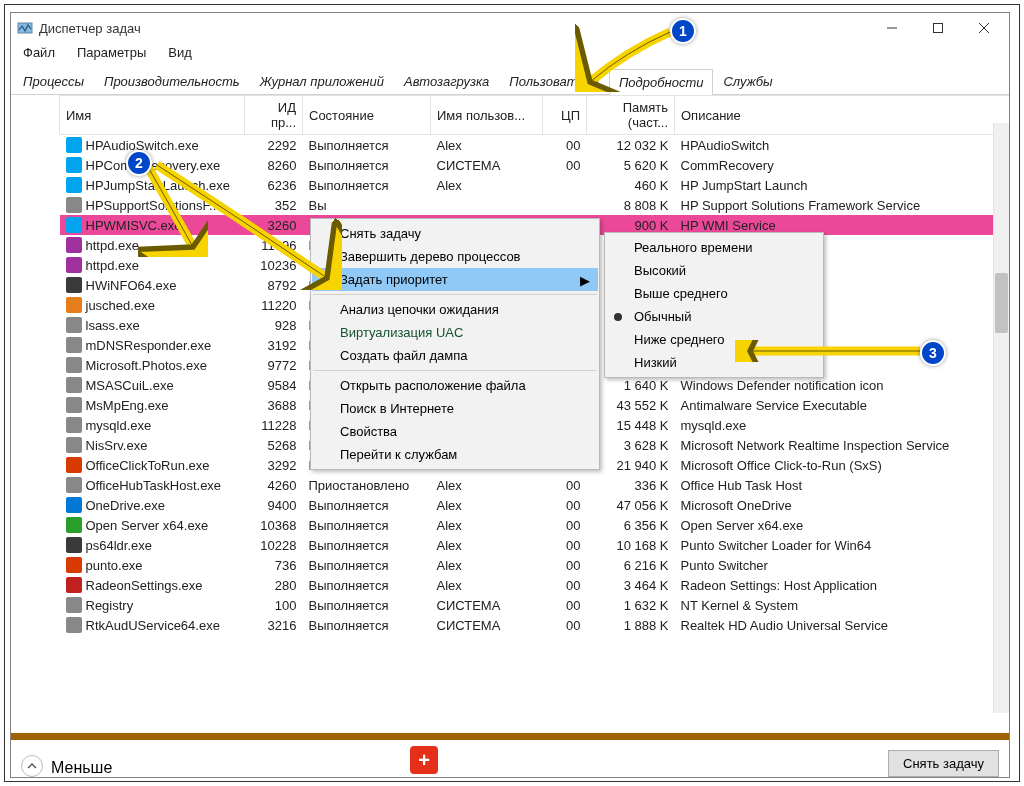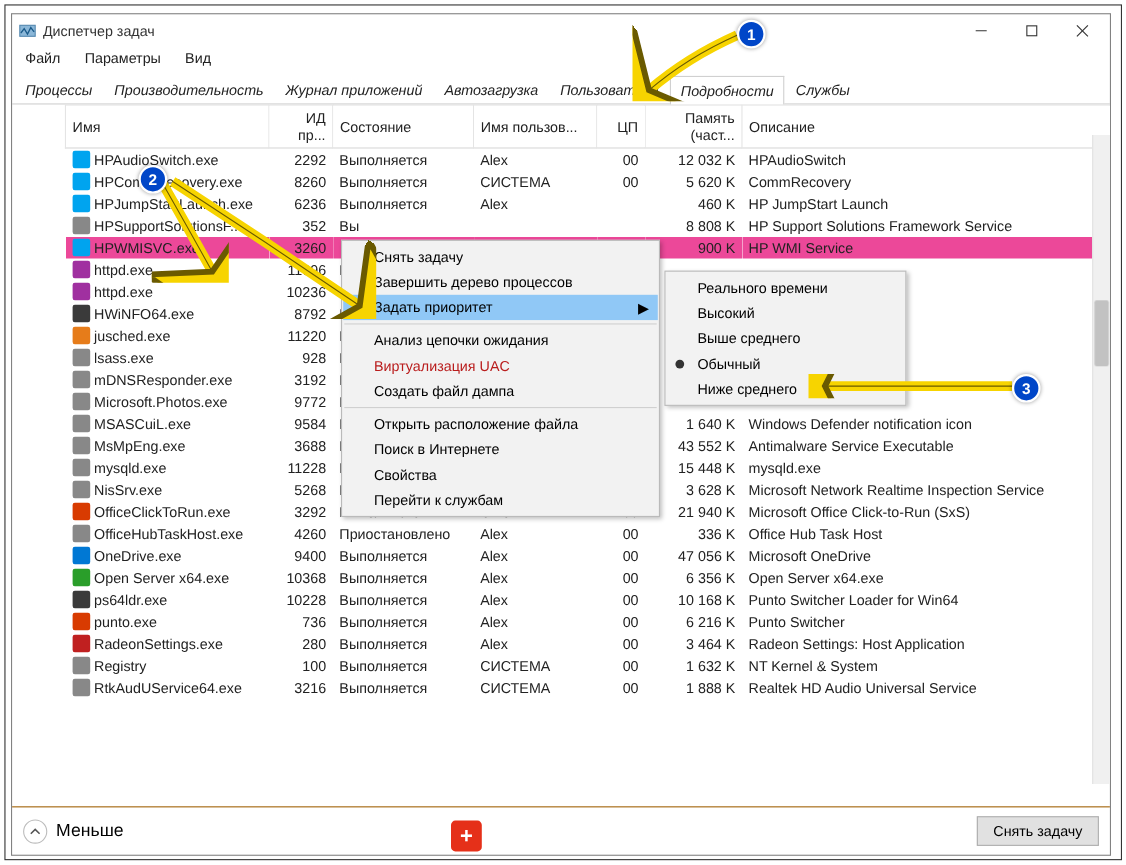--- a/index.html
+++ b/index.html
@@ -36,36 +36,36 @@
 .col-user { width: 112px; }
 .col-cpu { width: 44px; }
 .col-mem { width: 88px; }
 .col-desc { }
 
 .picon { display: inline-block; width: 16px; height: 16px; vertical-align: -3px; margin-right: 4px; border-radius: 2px; }
 
 .scrollbar { position: absolute; right: 0; top: 28px; bottom: 0; width: 16px; background: #f0f0f0; border-left: 1px solid #e4e4e4; }
 .thumb { position: absolute; left: 1px; right: 1px; top: 150px; height: 60px; background: #c2c2c2; border-radius: 2px; }
 
-.footer { height: 44px; border-top: 1px solid #a16207; display: flex; align-items: center; padding: 0 10px; gap: 8px; margin-top: 20px; }
+.footer { height: 44px; border-top: 7px solid #a16207; display: flex; align-items: flex-end; padding: 0 10px; gap: 8px; margin-top: 20px; }
 .fewer-btn { width: 22px; height: 22px; border: 1px solid #bcbcbc; border-radius: 50%; display: flex; align-items: center; justify-content: center; }
 .footer .spacer { flex: 1; }
 .endbtn { padding: 5px 14px; border: 1px solid #adadad; background: #e1e1e1; font-size: 13px; }
 
 
 .ctx { position: absolute; background: #f2f2f2; border: 1px solid #bababa; box-shadow: 2px 2px 4px rgba(0,0,0,.25); font-size: 13px; padding: 3px 1px; }
 .ctx .mi { padding: 4px 24px 4px 28px; white-space: nowrap; position: relative; }
 .ctx .mi.hl { background: #90c8f6; }
-.ctx .mi.dis { color: #b91c1c; }
+.ctx .mi.dis { color: #14532d; }
 .ctx .sep { height: 1px; background: #d0d0d0; margin: 3px 1px; }
 .ctx .arrow { position: absolute; right: 8px; top: 50%; transform: translateY(-50%); }
 .ctx .dot { position: absolute; left: 8px; top: 50%; transform: translateY(-50%); width: 8px; height: 8px; background: #333; border-radius: 50%; }
 
 #ctx1 { left: 310px; top: 218px; width: 290px; }
-#ctx2 { left: 604px; top: 246px; width: 220px; }
+#ctx2 { left: 604px; top: 232px; width: 220px; }
 
 
 .badge { position: absolute; width: 26px; height: 26px; border-radius: 50%; background: #0046c8; border: 2px solid #fff; color: #fff; font-weight: 700; font-size: 14px; display: flex; align-items: center; justify-content: center; box-shadow: 0 0 4px rgba(0,0,0,.4); z-index: 50; }
 .arrow-svg { position: absolute; z-index: 40; pointer-events: none; }
 
 .watermark { position: absolute; left: 410px; bottom: 12px; z-index: 60; display: flex; align-items: center; gap: 6px; }
 .wm-badge { width: 28px; height: 28px; background: #e53019; border-radius: 4px; display: flex; align-items: center; justify-content: center; color: #fff; font-weight: 800; font-size: 20px; }
 .wm-text { font-weight: 800; font-size: 18px; letter-spacing: 1px; }
 .wm-text .o { color: #e53019; }
 .wm-text .c { color: #7a7a7a; }
@@ -400,20 +400,21 @@
     <div class="mi">Поиск в Интернете</div>
     <div class="mi">Свойства</div>
     <div class="mi">Перейти к службам</div>
   </div>
 <div class="ctx" id="ctx2">
     <div class="mi">Реального времени</div>
     <div class="mi">Высокий</div>
     <div class="mi">Выше среднего</div>
     <div class="mi">Обычный<span class="dot"></span></div>
     <div class="mi">Ниже среднего</div>
+    <div class="mi">Низкий</div>
   </div>
 
 <div class="badge" style="left:670px; top:18px">1</div>
 <div class="badge" style="left:126px; top:150px">2</div>
 <div class="badge" style="left:920px; top:340px">3</div>
 
 <svg class="arrow-svg" style="left:575px; top:22px; width:110px; height:70px">
   <defs>
       <marker id="ah1" markerWidth="14" markerHeight="14" refX="3" refY="6" orient="auto">
         <path d="M0,0 L12,6 L0,12 L3,6 Z" fill="#f7d400" stroke="#6a5a00" stroke-width="0.6"></path>

